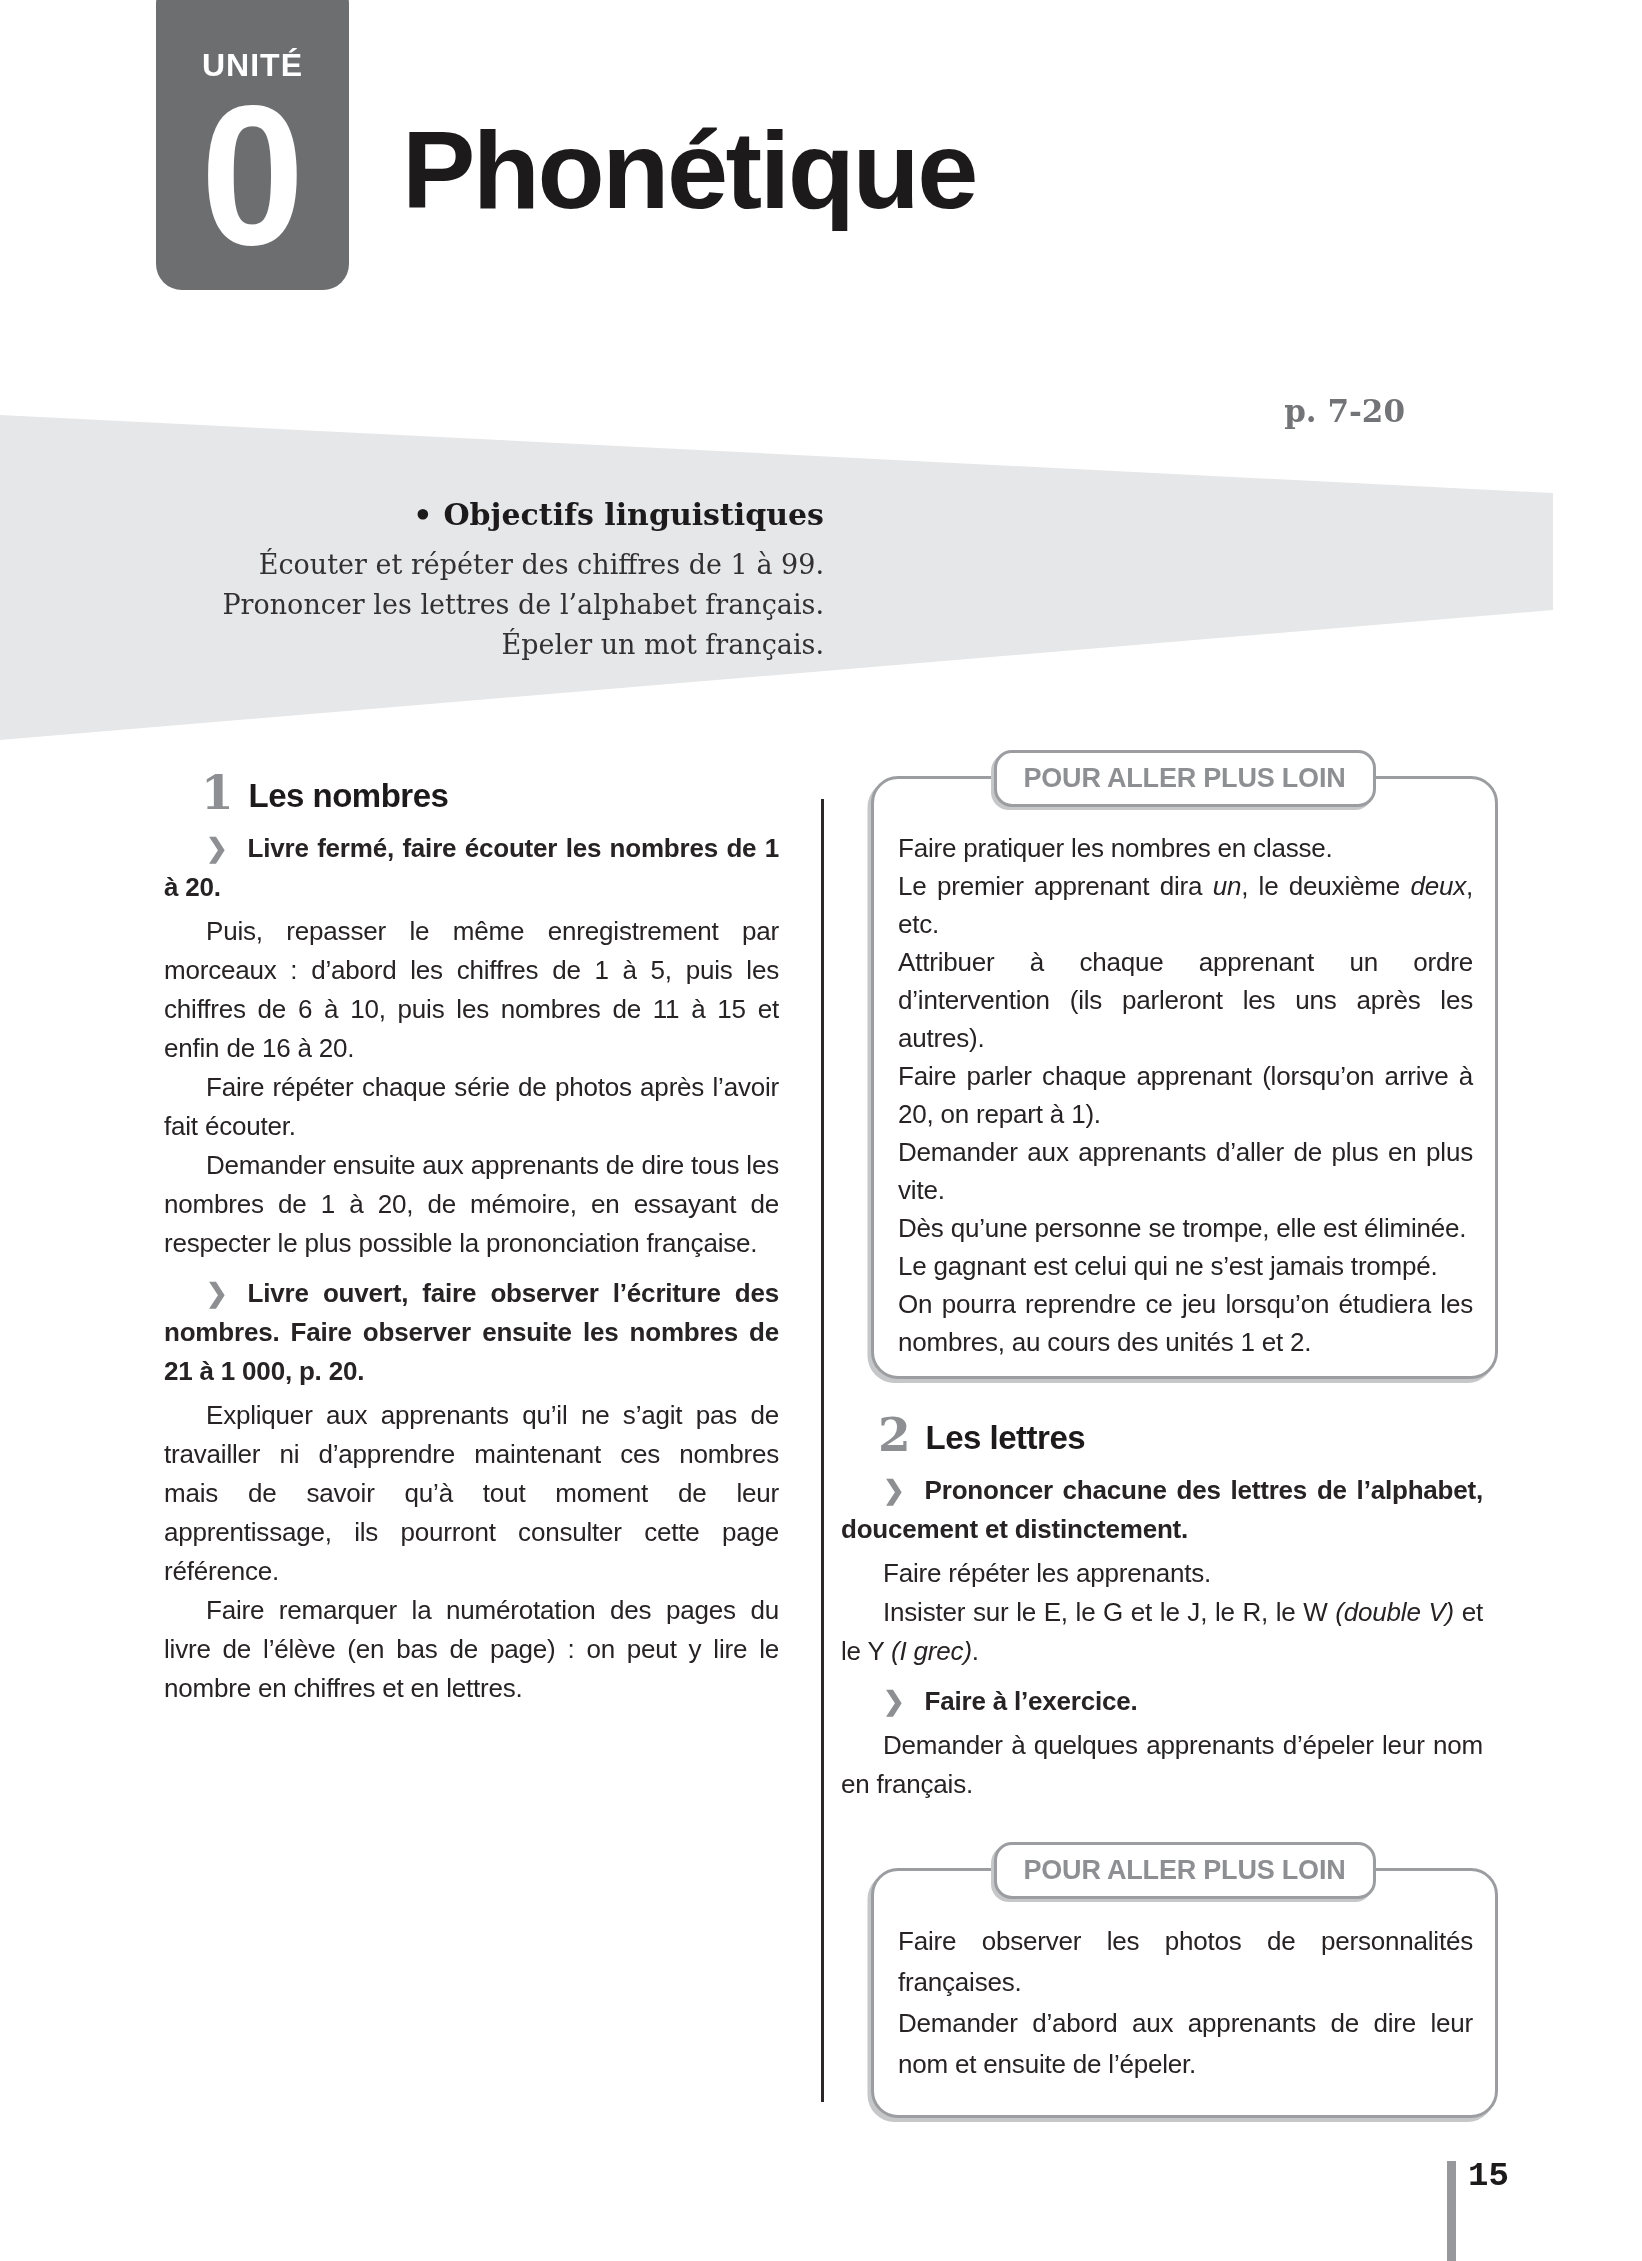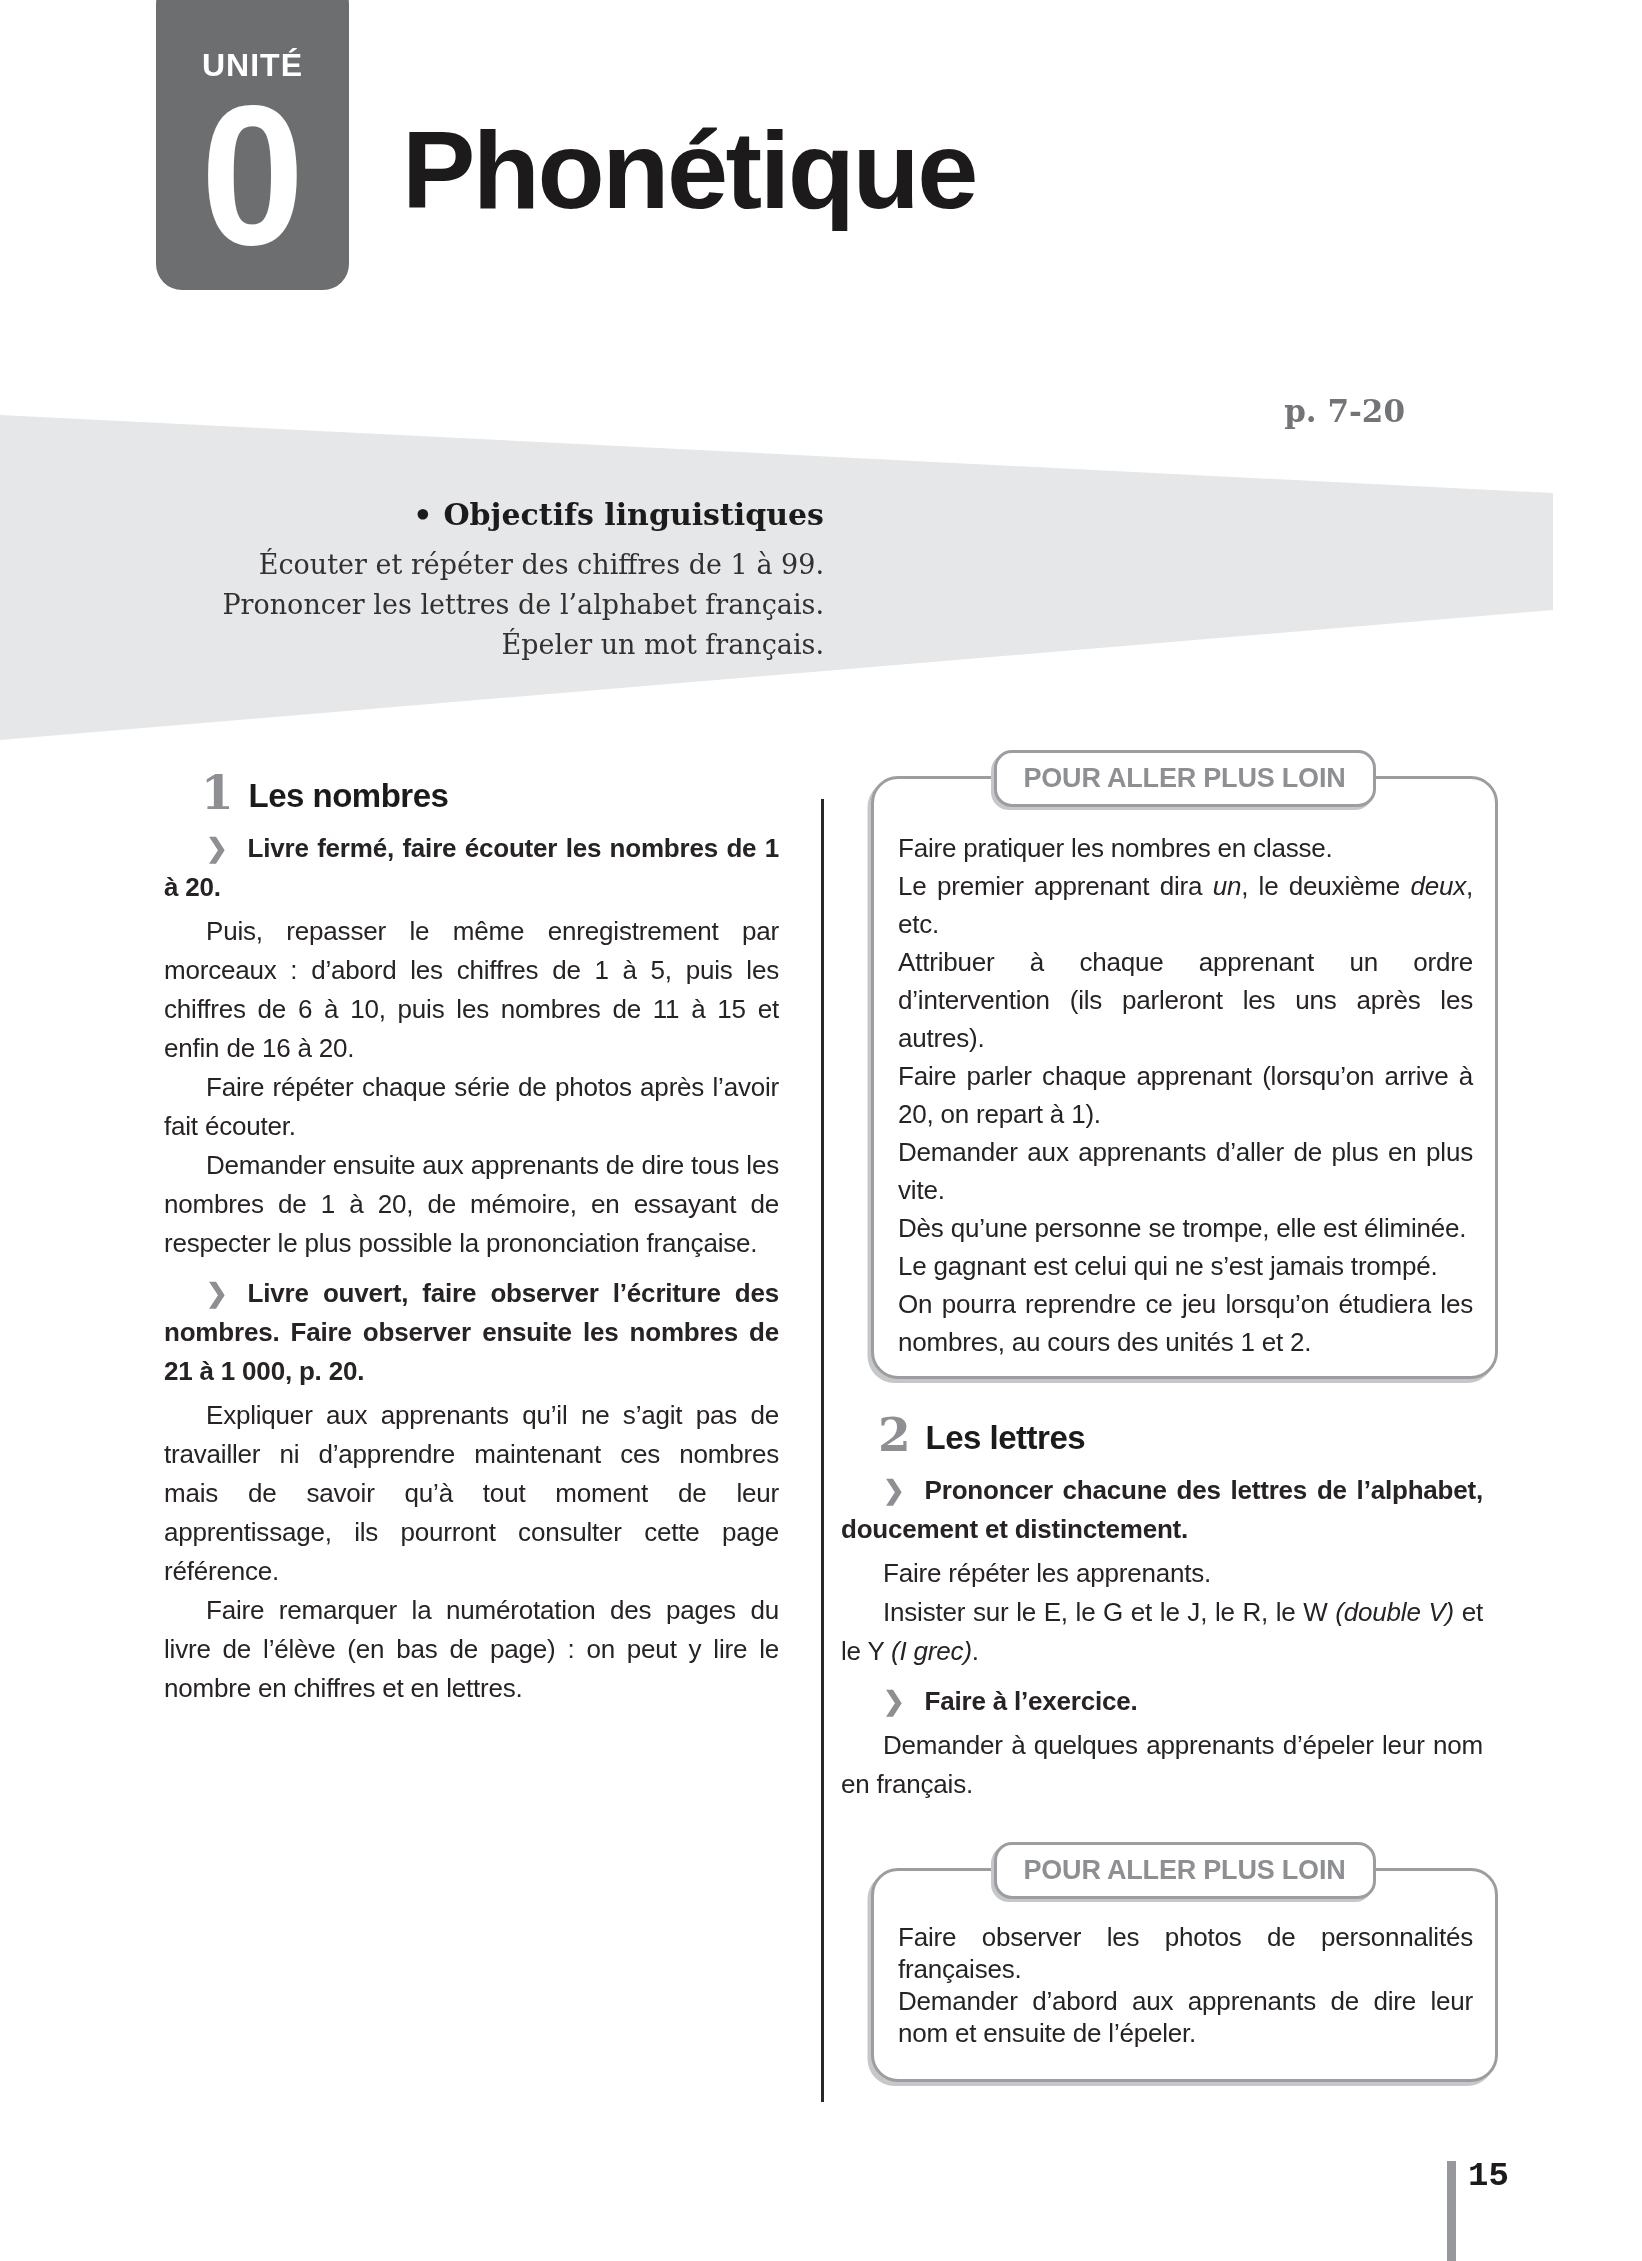--- a/index.html
+++ b/index.html
@@ -78,21 +78,21 @@
     box-shadow:-3.5px 4px 0 #c6c7c9; text-align:justify;
   }
   .callout-label {
     position:absolute; top:-29px; left:50%; transform:translateX(-50%);
     background:#ffffff; border:3.5px solid #9b9da0; border-radius:18px;
     padding:6px 27px; font-weight:bold; font-size:27px; color:#8d8f92;
     white-space:nowrap; box-shadow:-3px 3px 0 #c6c7c9; letter-spacing:-0.2px;
   }
   .callout .box-para { margin:0; font-size:26px; line-height:38px; }
   .callout-2 { margin-top:64px; padding-bottom:30px; }
-  .callout-2 .box-para { line-height:32px; }
+  .callout-2 .box-para { line-height:41px; }
 
   .italic { font-style:italic; }
 
   
   .footer-bar { position:absolute; left:1447px; top:2161px; width:9px; height:100px; background:#97989b; }
   .page-number {
     position:absolute; left:1468px; top:2157px;
     font-family:Liberation Mono, monospace; font-weight:bold; font-size:34px; color:#1d1a1b;
   }
 </style>

